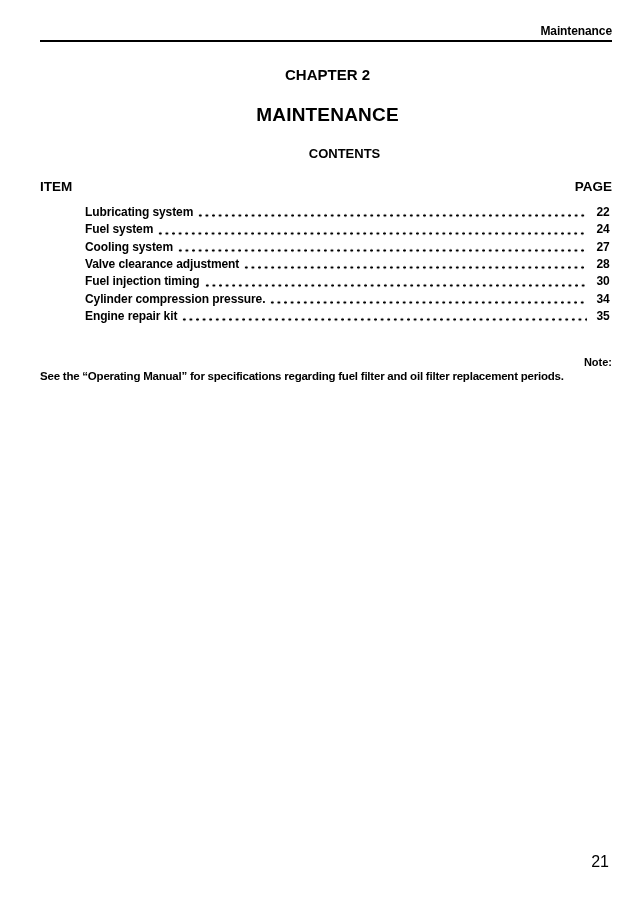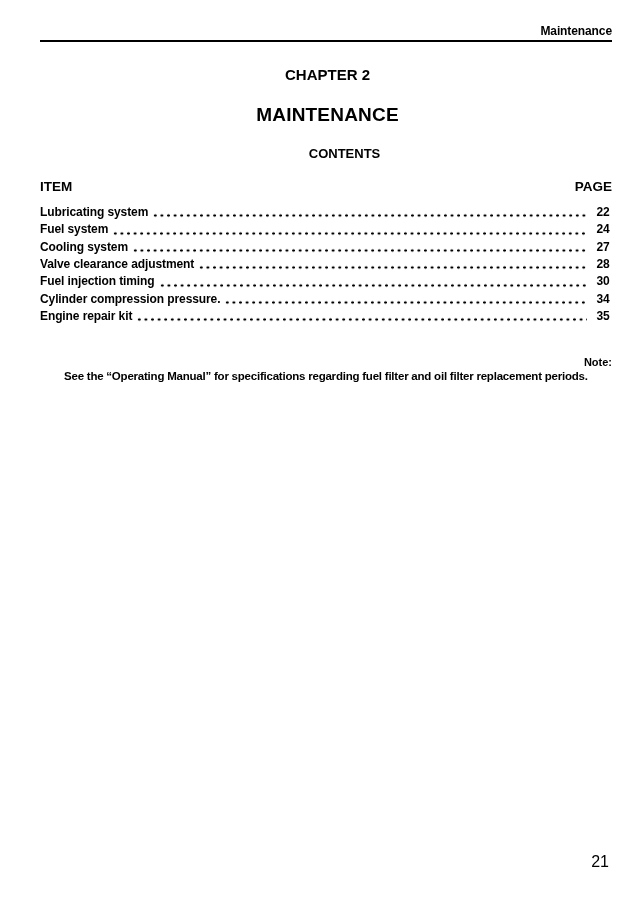--- a/index.html
+++ b/index.html
@@ -38,41 +38,41 @@
     position:absolute; top:147px; left:17px; width:100%;
     text-align:center; font-size:13px; line-height:13px;
   }
 
   
   .toc { position:absolute; top:180px; left:40px; right:43px; }
   .toc-header {
     display:flex; justify-content:space-between;
     font-size:13.5px; line-height:14px;
   }
-  .toc-list { margin-top:10px; }
+  .toc-list { margin-top:10px;margin-left:45px; }
   .toc-row {
     display:flex; align-items:baseline;
     font-size:12px; line-height:17.35px; height:17.35px;
     letter-spacing:-0.1px;
   }
   .toc-label { white-space:nowrap; }
   .toc-leader {
     flex:1; align-self:stretch;
     margin-left:4px; margin-right:7px;
     background-image:radial-gradient(circle, #000 1.05px, rgba(0,0,0,0) 1.35px);
     background-size:6.6px 6.6px;
     background-repeat:repeat-x;
     background-position:left 0 bottom 2.4px;
   }
   .toc-page { min-width:18px; text-align:center; }
 
   
   .note { position:absolute; top:355px; left:40px; right:43px; }
   .note-heading { font-size:11px; line-height:14px;text-align:right; }
-  .note-text { font-size:11.5px; line-height:14px; letter-spacing:-0.22px; white-space:nowrap;margin-left:24px; }
+  .note-text { font-size:11.5px; line-height:14px; letter-spacing:-0.22px; white-space:nowrap; }
 
   
   .folio {
     position:absolute; top:856px; right:46px;
     font-size:16px; line-height:12px; font-weight:400;
   }
 </style>
 </head>
 <body>
 

